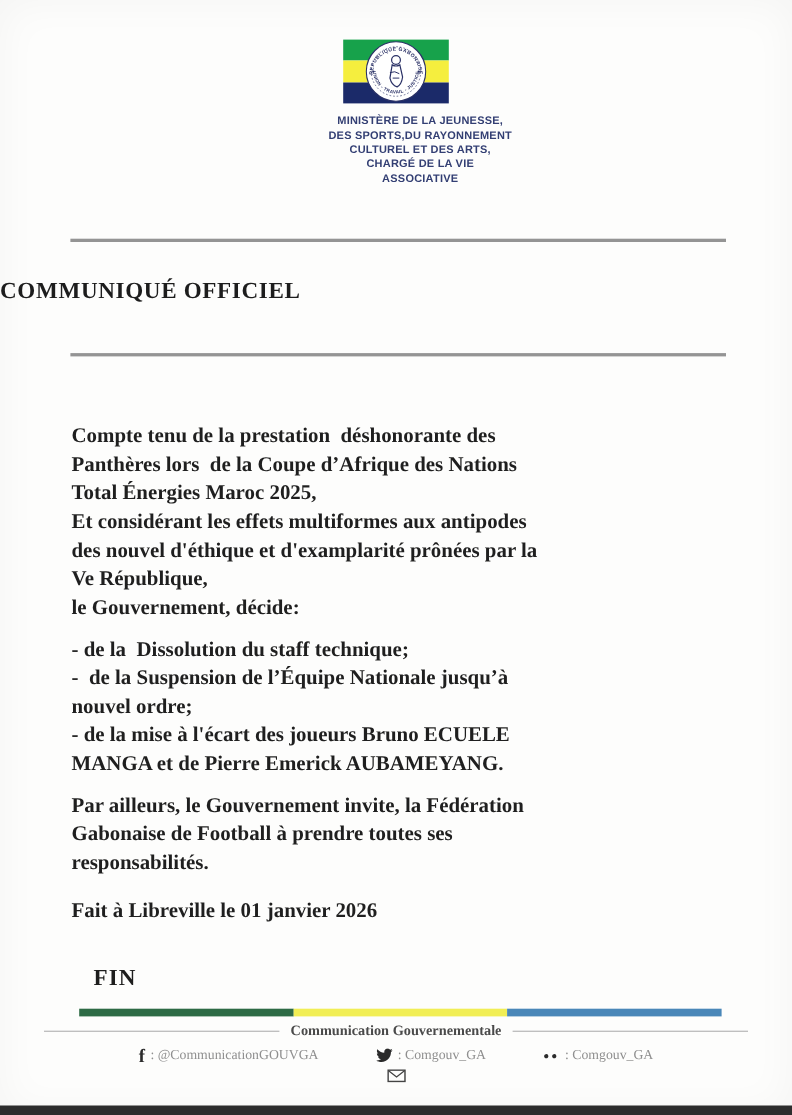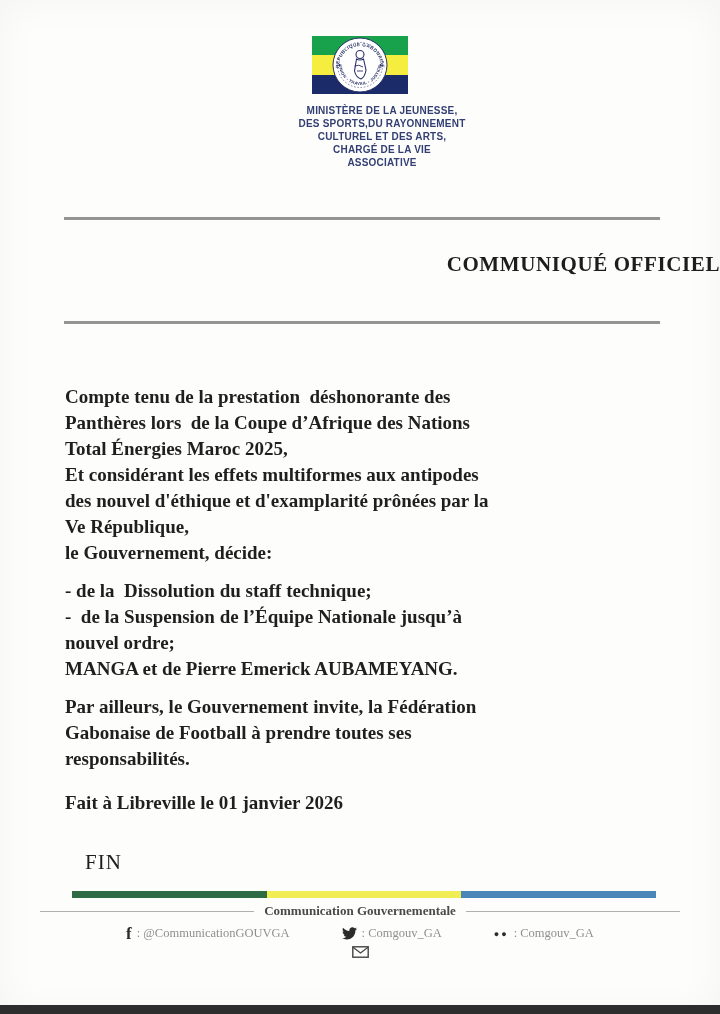--- a/index.html
+++ b/index.html
@@ -40,41 +40,41 @@
   
   .rule {
     margin-left: 64px;
     margin-right: 60px;
     border-top: 3px solid #949494;
   }
   .rule-top { margin-top: 48px; }
   .rule-bottom { margin-top: 44px; }
   .doc-title {
     margin-top: 32px;
-    text-align: right;
+    text-align: left;
     font-weight: 700;
     font-size: 21px;
     letter-spacing: 0.6px;
     color: #1d1d1d;
   }
 
   
   .body-text {
     margin: 60px 58px 0 65px;
     font-weight: 700;
     font-size: 19px;
     line-height: 26px;
     color: #1f1f1f;
   }
   .body-text .line { white-space: pre; }
   .para { margin-top: 12px; }
   .date-line { margin-top: 18px; font-weight: 700; font-size: 19px; }
   .fin {
     margin: 34px 0 0 85px;
-    font-weight: 400;
+    font-weight: 700;
     font-size: 21px;
     letter-spacing: 1px;
     color: #1d1d1d;
   }
 
   
   .band {
     margin: 16px 64px 0 72px;
     height: 7px;
     display: flex;
@@ -194,20 +194,21 @@
       <div class="line">Total Énergies Maroc 2025,</div>
       <div class="line">Et considérant les effets multiformes aux antipodes</div>
       <div class="line">des nouvel d'éthique et d'examplarité prônées par la</div>
       <div class="line">Ve République,</div>
       <div class="line">le Gouvernement, décide:</div>
     </div>
     <div class="para">
       <div class="line">- de la  Dissolution du staff technique;</div>
       <div class="line">-  de la Suspension de l’Équipe Nationale jusqu’à</div>
       <div class="line">nouvel ordre;</div>
+      <div class="line">- de la mise à l'écart des joueurs Bruno ECUELE</div>
       <div class="line">MANGA et de Pierre Emerick AUBAMEYANG.</div>
     </div>
     <div class="para">
       <div class="line">Par ailleurs, le Gouvernement invite, la Fédération</div>
       <div class="line">Gabonaise de Football à prendre toutes ses</div>
       <div class="line">responsabilités.</div>
     </div>
     <div class="date-line">Fait à Libreville le 01 janvier 2026</div>
   </div>
 

